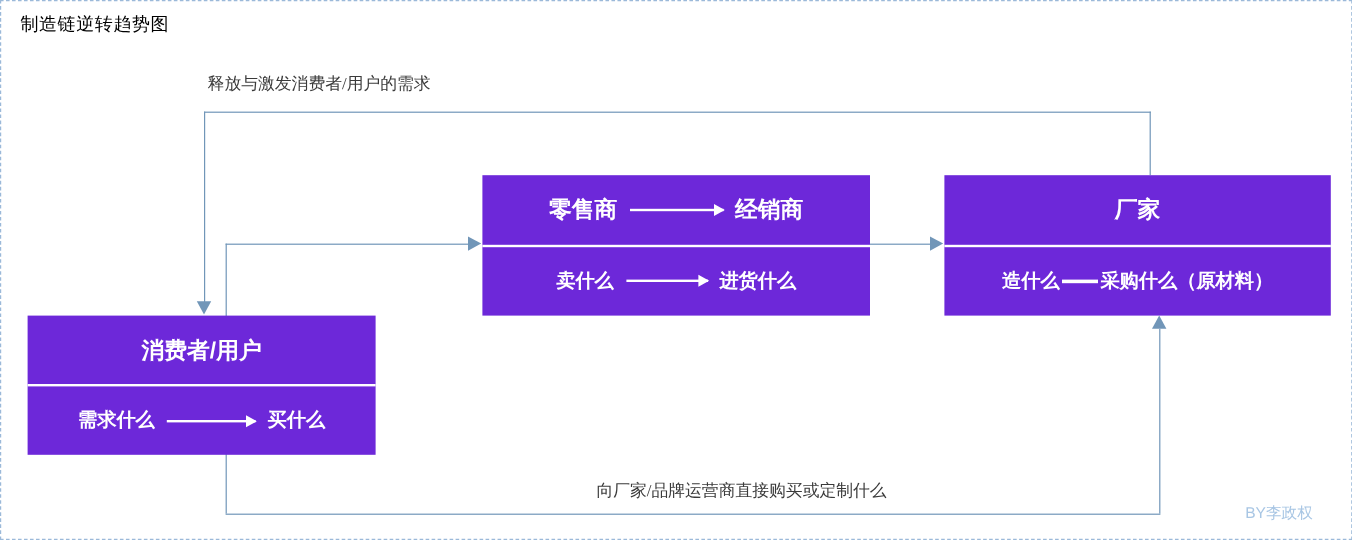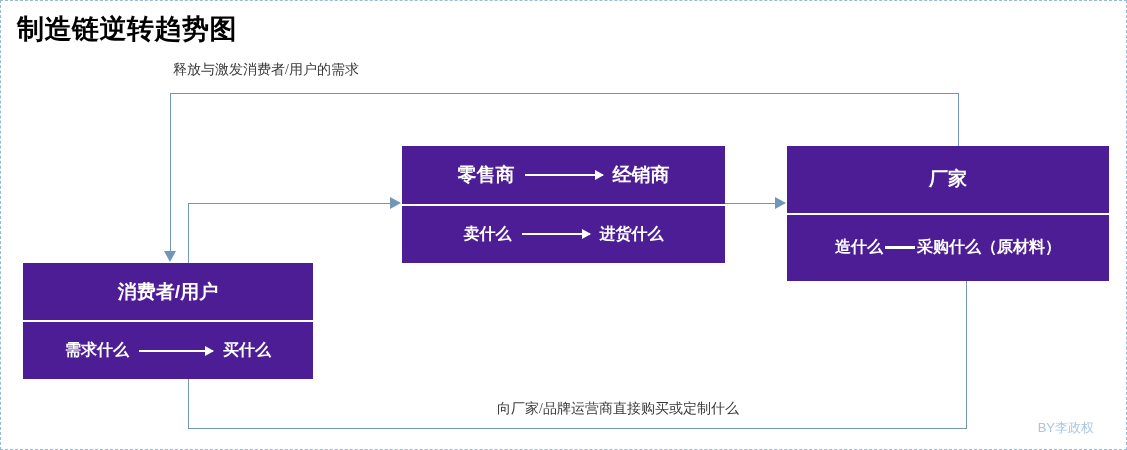--- a/index.html
+++ b/index.html
@@ -17,31 +17,31 @@
     overflow: hidden;
     font-family: "Liberation Sans", "DejaVu Sans", sans-serif;
   }
 
   
   #title {
     position: absolute;
     left: 16px;
     top: 10px;
     font-family: "Liberation Sans", "DejaVu Sans", sans-serif;
-    font-size: 27px;
-    font-weight: bold;
+    font-size: 15px;
+    font-weight: normal;
     color: #000000;
     letter-spacing: 0.5px;
     white-space: nowrap;
   }
 
   
   .proc-box {
     position: absolute;
-    background: #4c1d95;
+    background: #6d28d9;
     box-sizing: border-box;
     display: flex;
     flex-direction: column;
   }
   .proc-row {
     flex: 1;
     display: flex;
     align-items: center;
     justify-content: center;
     color: #ffffff;
@@ -187,21 +187,21 @@
       <span class="term">经销商</span>
     </div>
     <div class="proc-divider"></div>
     <div class="proc-row bottom">
       <span class="term">卖什么</span>
       <span class="inner-arrow w-short"></span>
       <span class="term">进货什么</span>
     </div>
   </div>
 
-  <div class="proc-box" style="left:786px; top:145px; width:322px; height:135px;">
+  <div class="proc-box" style="left:786px; top:145px; width:322px; height:117px;">
     <div class="proc-row top">
       <span>厂家</span>
     </div>
     <div class="proc-divider"></div>
     <div class="proc-row bottom">
       <span class="term">造什么</span>
       <span class="inner-dash"></span>
       <span class="term">采购什么（原材料）</span>
     </div>
   </div>

